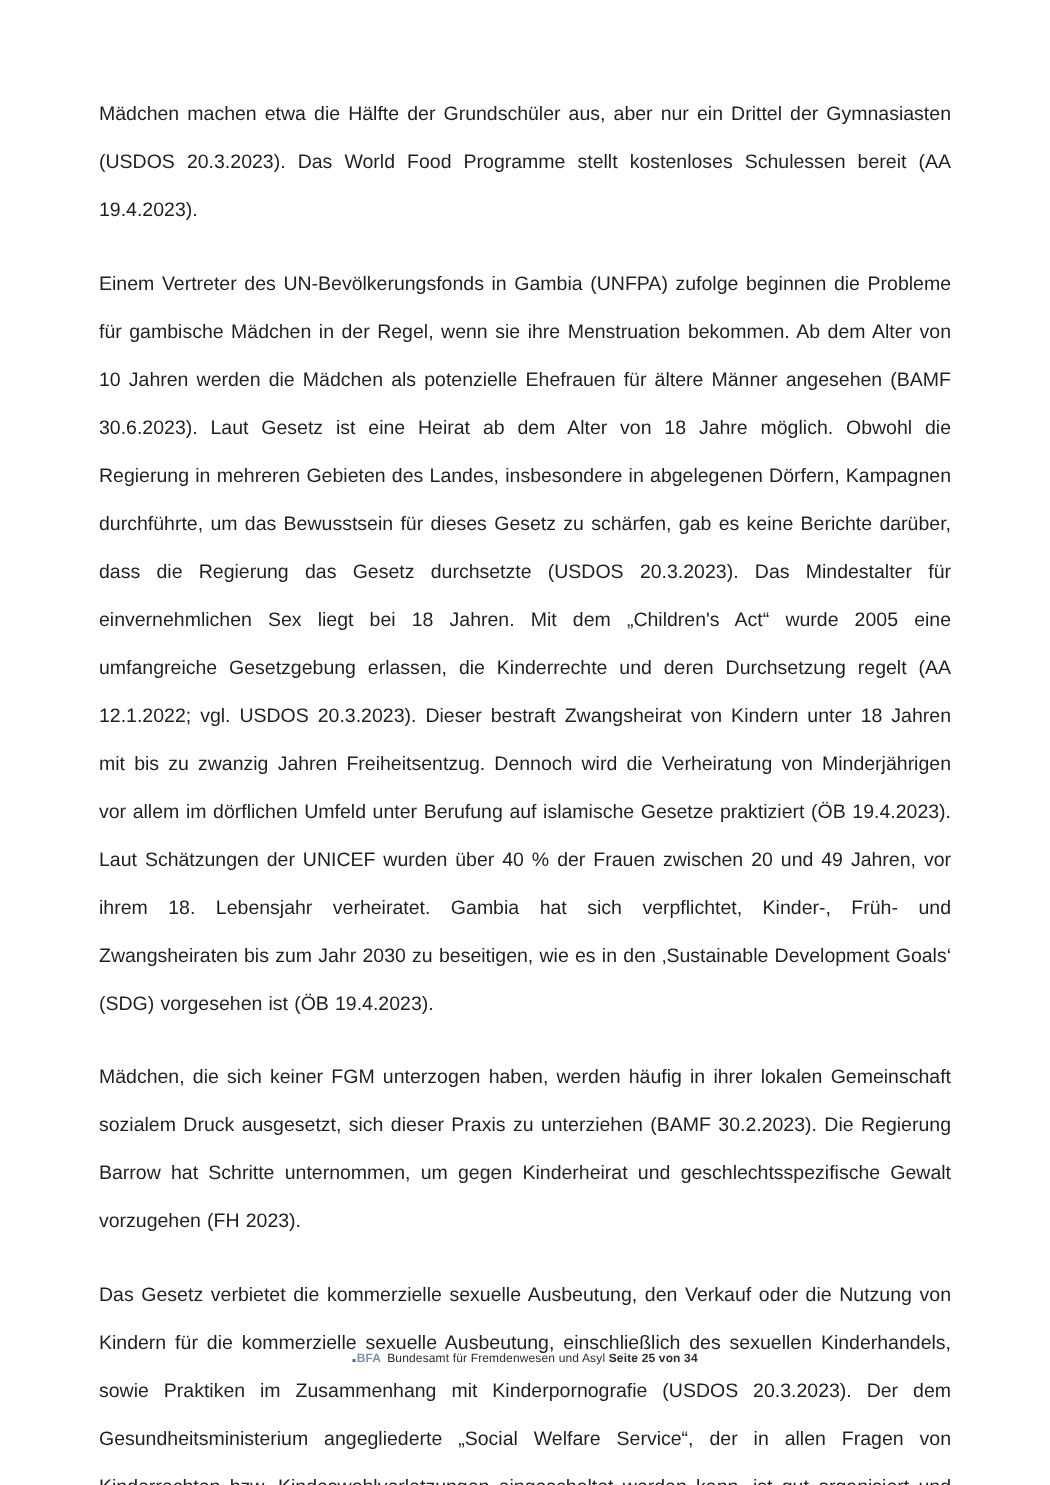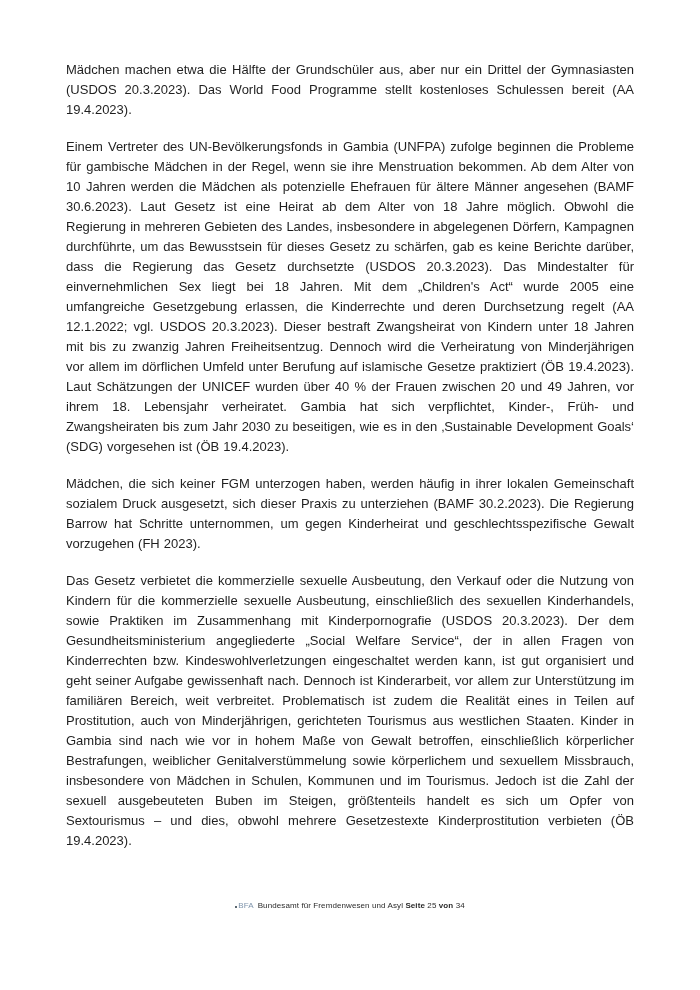--- a/index.html
+++ b/index.html
@@ -16,21 +16,21 @@
     overflow: hidden;
   }
   .page-body {
     position: absolute;
     top: 60px;
     left: 66px;
     right: 66px;
   }
   .page-body p {
     font-size: 13px;
-    line-height: 20px;
+    line-height: 32px;
     color: #1f1f1f;
     text-align: justify;
     margin-bottom: 17px;
     word-spacing: 0.5px;
   }
   .page-footer {
     position: absolute;
     left: 0;
     right: 0;
     top: 901px;
@@ -43,27 +43,27 @@
   .footer-logo-mark {
     display: inline-block;
     width: 2px;
     height: 2px;
     background: #5b6770;
     vertical-align: baseline;
     margin-right: 1px;
   }
   .footer-logo-text {
     color: #7e94ab;
-    font-weight: normal;
+    font-weight: bold;
     margin-right: 4px;
     text-align: center;
   }
   .footer-org { color: #2b2b2b; }
   .footer-pageinfo { color: #2b2b2b; font-weight: bold; }
-  .footer-num { font-weight: normal; }
+  .footer-num { font-weight: bold; }
   .sp { display: inline; }
 </style>
 </head>
 <body>
 
 <div class="page">
 
   <div class="page-body">
     <p>Mädchen machen etwa die Hälfte der Grundschüler aus, aber nur ein Drittel der Gymnasiasten (USDOS 20.3.2023). Das World Food Programme stellt kostenloses Schulessen bereit (AA 19.4.2023).</p>
     <p>Einem Vertreter des UN-Bevölkerungsfonds in Gambia (UNFPA) zufolge beginnen die Probleme für gambische Mädchen in der Regel, wenn sie ihre Menstruation bekommen. Ab dem Alter von 10 Jahren werden die Mädchen als potenzielle Ehefrauen für ältere Männer angesehen (BAMF 30.6.2023). Laut Gesetz ist eine Heirat ab dem Alter von 18 Jahre möglich. Obwohl die Regierung in mehreren Gebieten des Landes, insbesondere in abgelegenen Dörfern, Kampagnen durchführte, um das Bewusstsein für dieses Gesetz zu schärfen, gab es keine Berichte darüber, dass die Regierung das Gesetz durchsetzte (USDOS 20.3.2023). Das Mindestalter für einvernehmlichen Sex liegt bei 18 Jahren. Mit dem „Children's Act“ wurde 2005 eine umfangreiche Gesetzgebung erlassen, die Kinderrechte und deren Durchsetzung regelt (AA 12.1.2022; vgl. USDOS 20.3.2023). Dieser bestraft Zwangsheirat von Kindern unter 18 Jahren mit bis zu zwanzig Jahren Freiheitsentzug. Dennoch wird die Verheiratung von Minderjährigen vor allem im dörflichen Umfeld unter Berufung auf islamische Gesetze praktiziert (ÖB 19.4.2023). Laut Schätzungen der UNICEF wurden über 40 % der Frauen zwischen 20 und 49 Jahren, vor ihrem 18. Lebensjahr verheiratet. Gambia hat sich verpflichtet, Kinder-, Früh- und Zwangsheiraten bis zum Jahr 2030 zu beseitigen, wie es in den ‚Sustainable Development Goals‘ (SDG) vorgesehen ist (ÖB 19.4.2023).</p>

